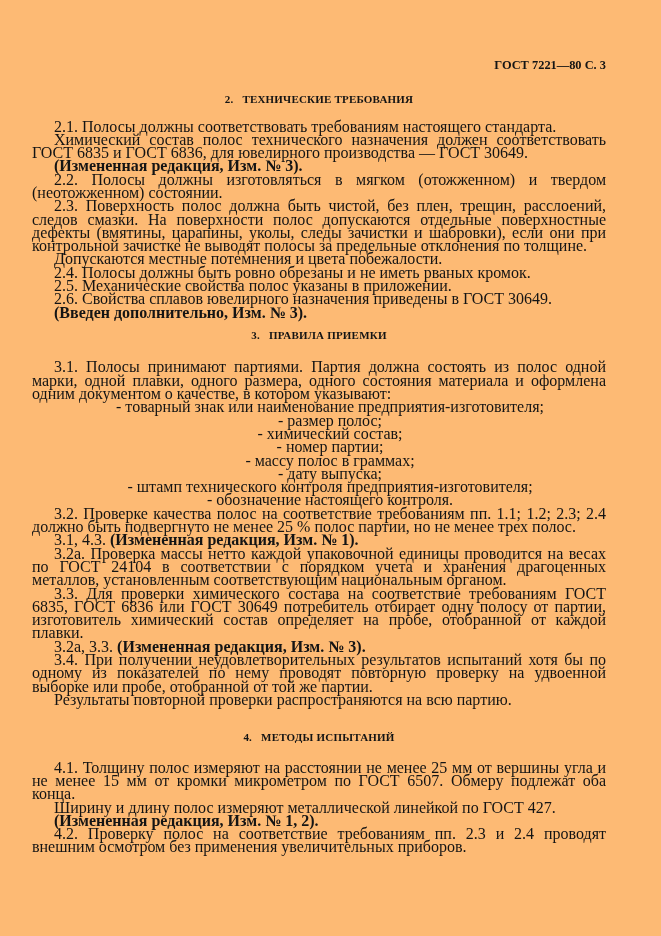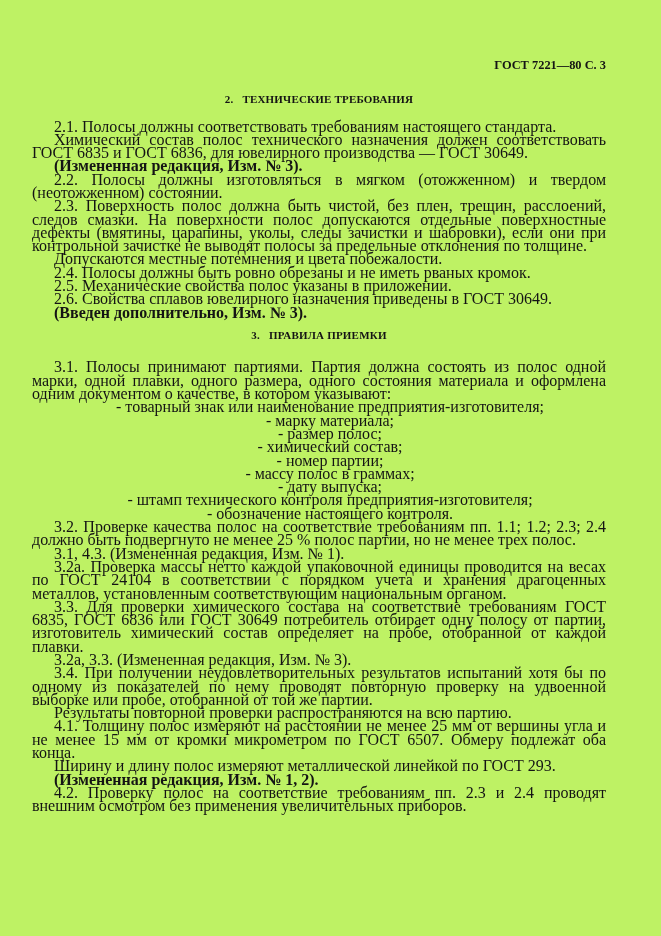--- a/index.html
+++ b/index.html
@@ -4,21 +4,21 @@
 <style>
   html, body {
     margin: 0;
     padding: 0;
     background: #e8e8e8;
   }
   .page {
     position: relative;
     width: 661px;
     height: 936px;
-    background: #bef264;
+    background: #fdba74;
     overflow: hidden;
     font-family: "Liberation Serif", "DejaVu Serif", serif;
     color: #141414;
     box-sizing: border-box;
   }
   .content {
     padding: 59px 55px 0 32px; 
   }
   .page-header {
     text-align: right;
@@ -41,21 +41,21 @@
   #test-methods          h2.section-heading { margin: 25px 0 16px 0; }
   p.para {
     margin: 0;
     font-size: 16px;
     line-height: 13.3px;
     text-align: justify;
     text-indent: 22px;
   }
   p.para.list-item { text-align: center; }
   p.para.bold { font-weight: bold; }
-  p.para .bold-run { font-weight: normal; }
+  p.para .bold-run { font-weight: bold; }
 </style>
 </head>
 <body>
 
 <div class="page">
   <div class="content">
     <div class="page-header">ГОСТ 7221—80 С. 3</div>
     <div id="sections-root">
         <section id="technical-requirements">
           <h2 class="section-heading"><span class="sec-num">2.</span><span>ТЕХНИЧЕСКИЕ ТРЕБОВАНИЯ</span></h2>
@@ -67,37 +67,37 @@
           <p class="para">Допускаются местные потемнения и цвета побежалости.</p>
           <p class="para">2.4. Полосы должны быть ровно обрезаны и не иметь рваных кромок.</p>
           <p class="para">2.5. Механические свойства полос указаны в приложении.</p>
           <p class="para">2.6. Свойства сплавов ювелирного назначения приведены в ГОСТ 30649.</p>
           <p class="para bold">(Введен дополнительно, Изм. № 3).</p>
         </section>
         <section id="acceptance-rules">
           <h2 class="section-heading"><span class="sec-num">3.</span><span>ПРАВИЛА ПРИЕМКИ</span></h2>
           <p class="para">3.1. Полосы принимают партиями. Партия должна состоять из полос одной марки, одной плавки, одного размера, одного состояния материала и оформлена одним документом о качестве, в котором указывают:</p>
           <p class="para list-item">- товарный знак или наименование предприятия-изготовителя;</p>
-          <p class="para list-item">- марку материала;</p>
           <p class="para list-item">- размер полос;</p>
           <p class="para list-item">- химический состав;</p>
           <p class="para list-item">- номер партии;</p>
           <p class="para list-item">- массу полос в граммах;</p>
           <p class="para list-item">- дату выпуска;</p>
           <p class="para list-item">- штамп технического контроля предприятия-изготовителя;</p>
           <p class="para list-item">- обозначение настоящего контроля.</p>
           <p class="para">3.2. Проверке качества полос на соответствие требованиям пп. 1.1; 1.2; 2.3; 2.4 должно быть подвергнуто не менее 25 % полос партии, но не менее трех полос.</p>
           <p class="para"><span>3.1, 4.3. </span><span class="bold-run">(Измененная редакция, Изм. № 1).</span></p>
           <p class="para">3.2а. Проверка массы нетто каждой упаковочной единицы проводится на весах по ГОСТ 24104 в соответствии с порядком учета и хранения драгоценных металлов, установленным соответствующим национальным органом.</p>
           <p class="para">3.3. Для проверки химического состава на соответствие требованиям ГОСТ 6835, ГОСТ 6836 или ГОСТ 30649 потребитель отбирает одну полосу от партии, изготовитель химический состав определяет на пробе, отобранной от каждой плавки.</p>
           <p class="para"><span>3.2а, 3.3. </span><span class="bold-run">(Измененная редакция, Изм. № 3).</span></p>
           <p class="para">3.4. При получении неудовлетворительных результатов испытаний хотя бы по одному из показателей по нему проводят повторную проверку на удвоенной выборке или пробе, отобранной от той же партии.</p>
           <p class="para">Результаты повторной проверки распространяются на всю партию.</p>
         </section>
         <section id="test-methods">
+          <h2 class="section-heading"><span class="sec-num">4.</span><span>МЕТОДЫ ИСПЫТАНИЙ</span></h2>
           <p class="para">4.1. Толщину полос измеряют на расстоянии не менее 25 мм от вершины угла и не менее 15 мм от кромки микрометром по ГОСТ 6507. Обмеру подлежат оба конца.</p>
-          <p class="para">Ширину и длину полос измеряют металлической линейкой по ГОСТ 293.</p>
+          <p class="para">Ширину и длину полос измеряют металлической линейкой по ГОСТ 427.</p>
           <p class="para bold">(Измененная редакция, Изм. № 1, 2).</p>
           <p class="para">4.2. Проверку полос на соответствие требованиям пп. 2.3 и 2.4 проводят внешним осмотром без применения увеличительных приборов.</p>
         </section>
       </div>
   </div>
 </div>
 
 </body></html>

